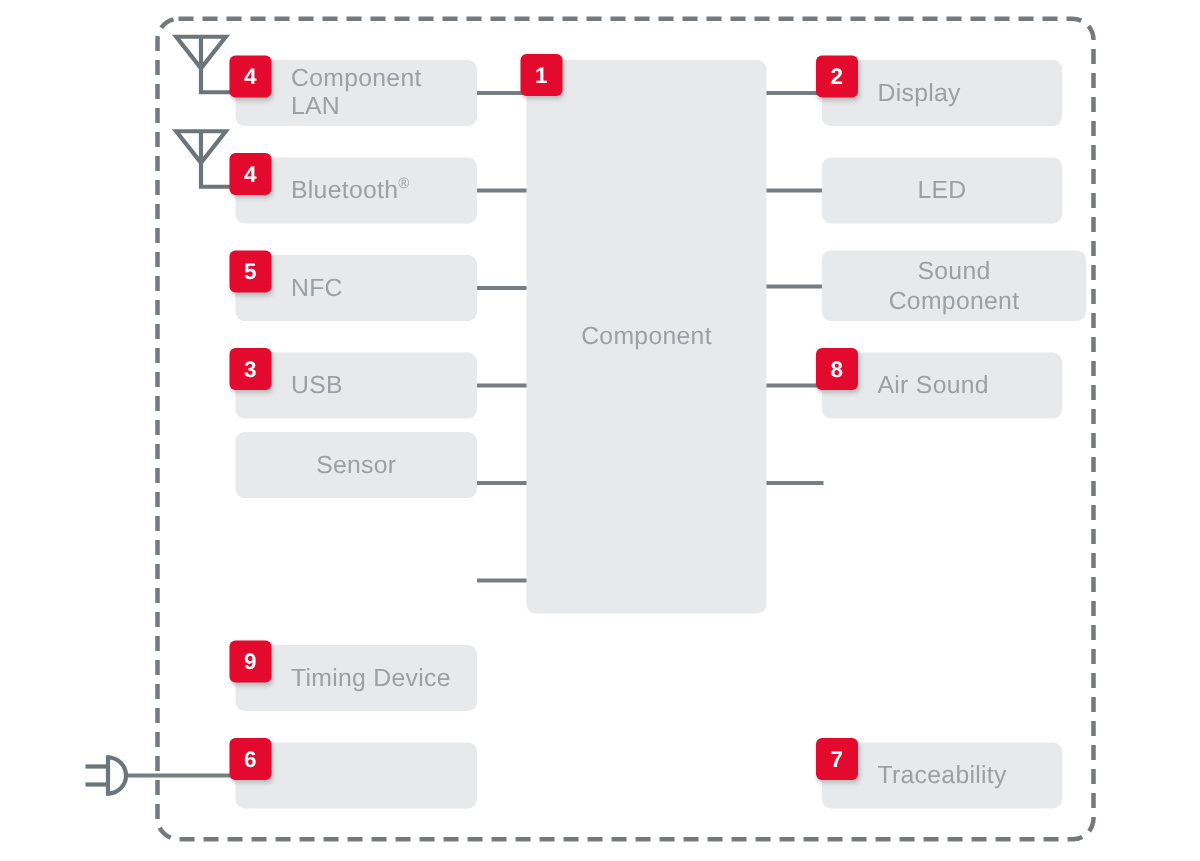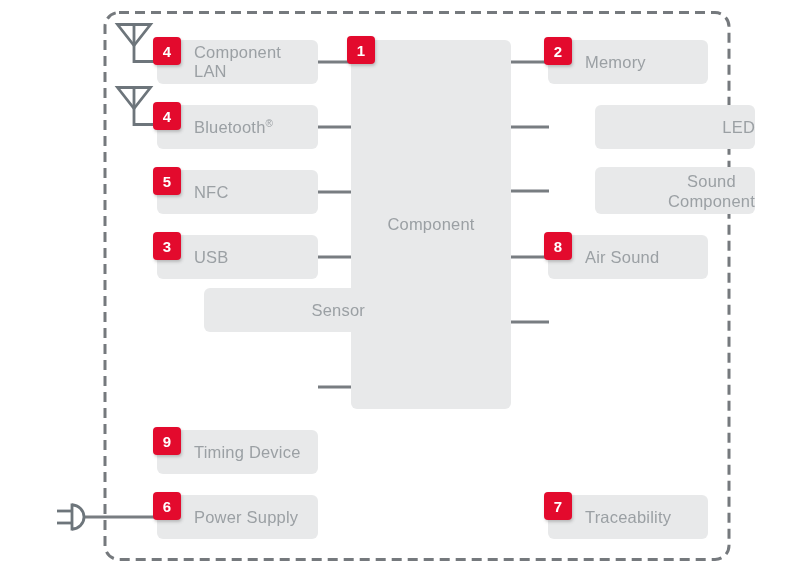--- a/index.html
+++ b/index.html
@@ -10,21 +10,21 @@
   .layer{position:absolute;left:0;top:0;}
   .border-rect{fill:none;stroke:var(--border_gray,#75797d);stroke-width:3;stroke-dasharray:10 6;}
   .conn{stroke:var(--line_gray,#787d81);stroke-width:2.8;}
   .icon-stroke{stroke:var(--icon_gray,#6d757b);stroke-width:2.8;fill:none;stroke-linejoin:miter;}
   .block{
     position:absolute;background:var(--block_bg,#e8e9ea);border-radius:6px;
     color:var(--label_gray,#9ba0a4);font-size:16.5px;letter-spacing:.2px;
     display:flex;align-items:center;box-sizing:border-box;
   }
   .block.badged{padding-left:37px;justify-content:flex-start;}
-  .block.centered{justify-content:flex-end;text-align:center;margin-left:47px;}
+  .block.centered{justify-content:center;text-align:center;}
   .badge{
     position:absolute;left:-4px;top:-3px;min-width:28px;height:28px;padding:0 5px;
     box-sizing:border-box;background:var(--badge_red,#e30a2d);color:#ffffff;
     font-size:15px;font-weight:700;border-radius:4px;
     display:flex;align-items:center;justify-content:center;
     box-shadow:1px 2px 3px rgba(80,80,80,.30);
   }
   .controller{
     position:absolute;left:351px;top:40px;width:160px;height:369px;
     background:var(--block_bg,#e8e9ea);border-radius:6px;
@@ -106,33 +106,32 @@
   </div>
 
 
   <div class="block badged" style="left:157px;top:430px;width:161px;height:44px">
     <span class="badge">9</span>
     <span>Timing Device</span>
   </div>
 
   <div class="block badged" style="left:157px;top:495px;width:161px;height:44px">
     <span class="badge">6</span>
-    <span>Power Supply</span>
   </div>
 
   <div class="block badged" style="left:548px;top:40px;width:160px;height:44px">
     <span class="badge">2</span>
-    <span>Memory</span>
+    <span>Display</span>
   </div>
 
   <div class="block centered" style="left:548px;top:105px;width:160px;height:44px">
     <span>LED</span>
   </div>
 
-  <div class="block centered" style="left:548px;top:167px;width:160px;height:47px">
+  <div class="block centered" style="left:548px;top:167px;width:176px;height:47px">
     <span class="two-line">
       <span style="display:block">Sound</span>
       <span style="display:block">Component</span>
     </span>
   </div>
 
   <div class="block badged" style="left:548px;top:235px;width:160px;height:44px">
     <span class="badge">8</span>
     <span>Air Sound</span>
   </div>

